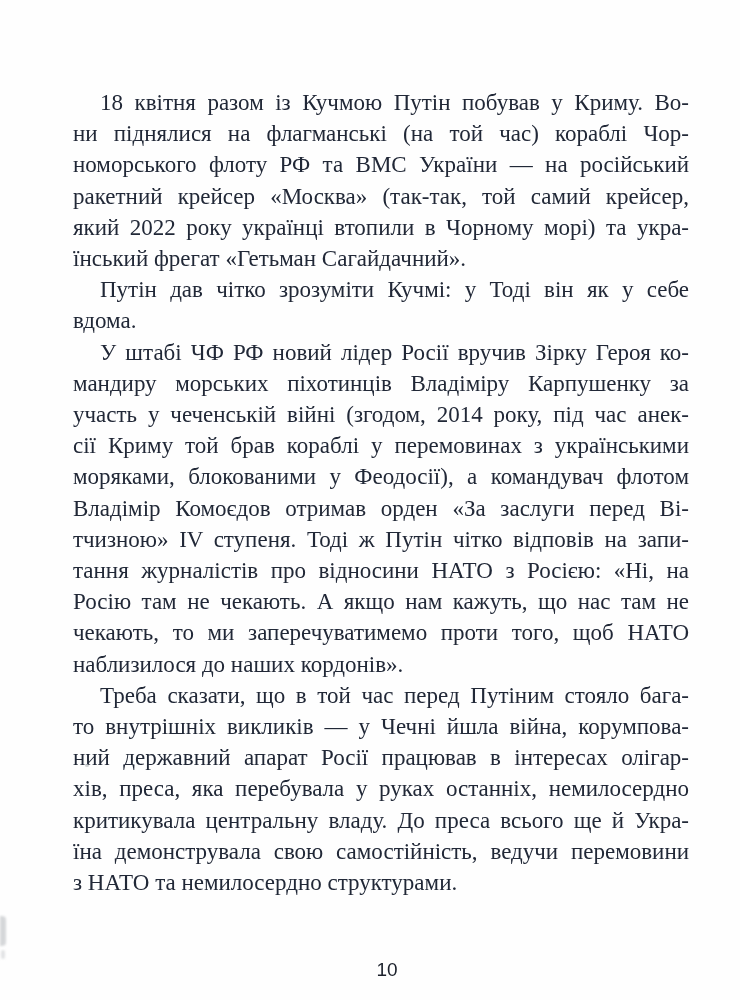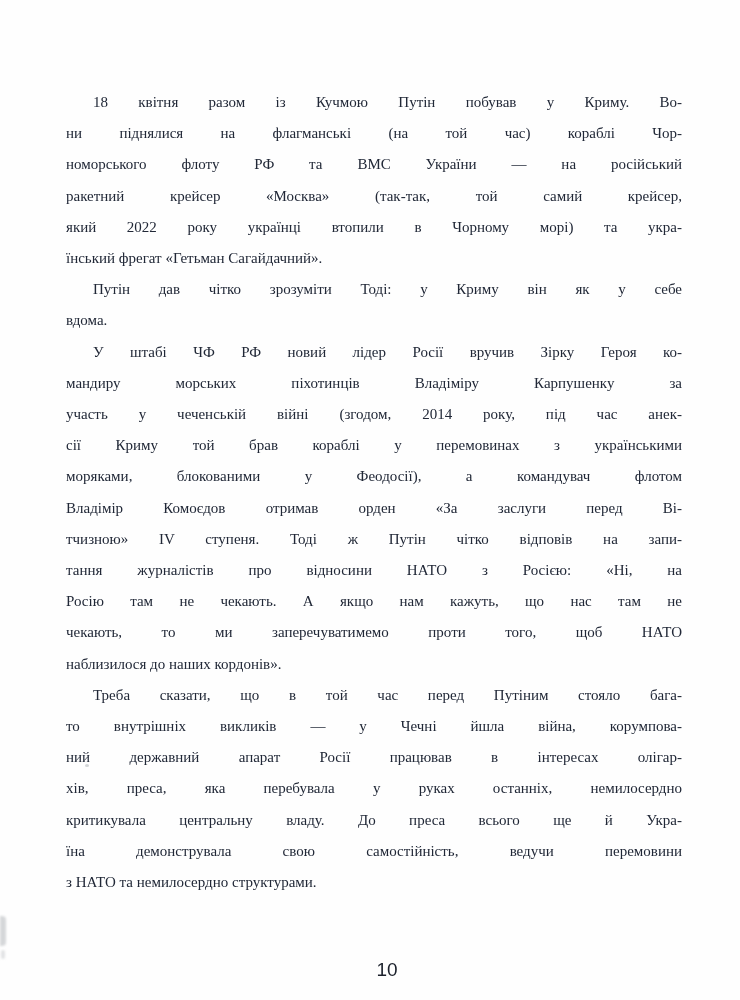--- a/index.html
+++ b/index.html
@@ -11,24 +11,24 @@
     position: relative;
     width: 740px;
     height: 1000px;
     background: #fefefe;
     overflow: hidden;
     font-family: "Liberation Serif", serif;
     color: #212837;
   }
   .text-block {
     position: absolute;
-    left: 66px;
+    left: 73px;
     top: 87px;
     width: 616px;
-    font-size: 15px;
+    font-size: 23px;
     line-height: 31.2px;
   }
   .para { margin: 0; }
   .line {
     text-align: justify;
     text-align-last: justify;
     text-justify: inter-word;
   }
   .line.first { text-indent: 27px; }
   .line.last { text-align-last: left; }
@@ -68,21 +68,21 @@
   <div class="text-block">
       <div class="para">
         <div class="line first">18 квітня разом із Кучмою Путін побував у Криму. Во-</div>
         <div class="line">ни піднялися на флагманські (на той час) кораблі Чор-</div>
         <div class="line">номорського флоту РФ та ВМС України — на російський</div>
         <div class="line">ракетний крейсер «Москва» (так-так, той самий крейсер,</div>
         <div class="line">який 2022 року українці втопили в Чорному морі) та укра-</div>
         <div class="line last">їнський фрегат «Гетьман Сагайдачний».</div>
       </div>
       <div class="para">
-        <div class="line first">Путін дав чітко зрозуміти Тоді: у Криму він як у себе</div>
+        <div class="line first">Путін дав чітко зрозуміти Кучмі: у Тоді він як у себе</div>
         <div class="line last">вдома.</div>
       </div>
       <div class="para">
         <div class="line first">У штабі ЧФ РФ новий лідер Росії вручив Зірку Героя ко-</div>
         <div class="line">мандиру морських піхотинців Владіміру Карпушенку за</div>
         <div class="line">участь у чеченській війні (згодом, 2014 року, під час анек-</div>
         <div class="line">сії Криму той брав кораблі у перемовинах з українськими</div>
         <div class="line">моряками, блокованими у Феодосії), а командувач флотом</div>
         <div class="line">Владімір Комоєдов отримав орден «За заслуги перед Ві-</div>
         <div class="line">тчизною» IV ступеня. Тоді ж Путін чітко відповів на запи-</div>

